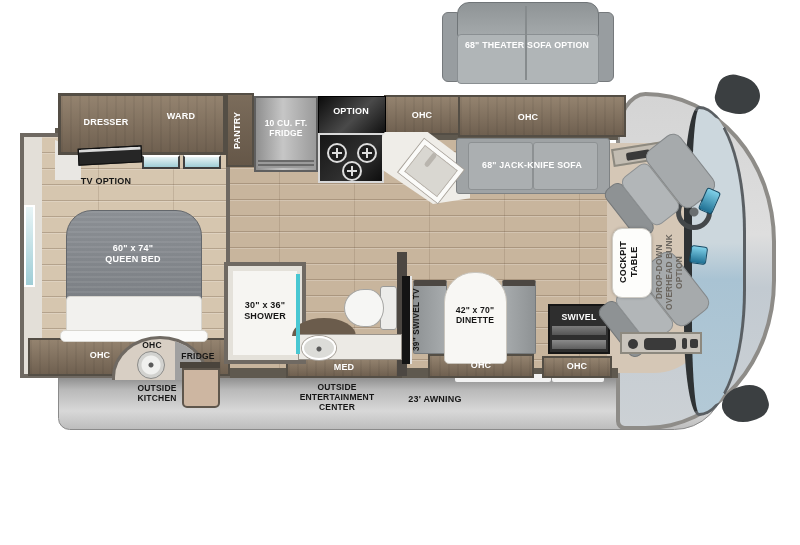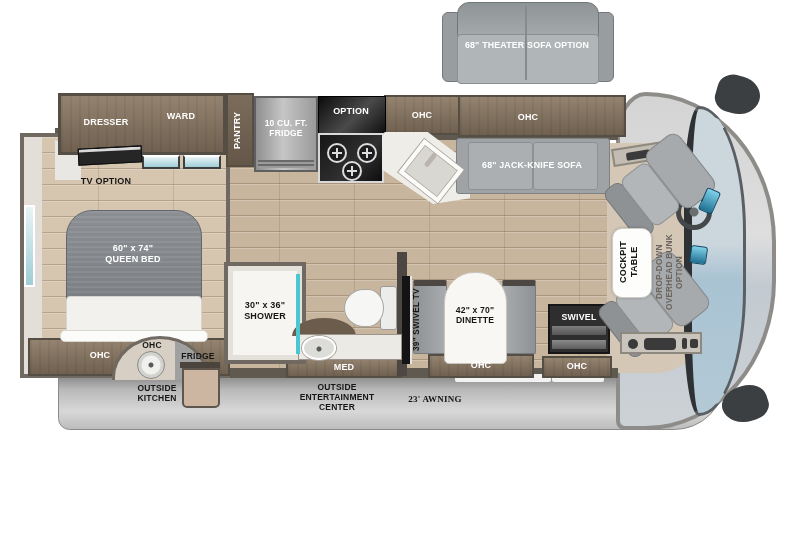--- a/index.html
+++ b/index.html
@@ -43,21 +43,21 @@
 <div class="plan">
 
   <div class="abs" style="left:58px;top:372px;width:665px;height:56px;
               background:linear-gradient(180deg,#7f7f7f,#b9b9b9 30%,#d8d8d8 68%,#bdbdbd);
               border-radius:6px 10px 70px 16px;border:1px solid #8a8a8a;z-index:1;"></div>
   <div class="lb dark" style="left:112px;top:383px;width:90px;font-size:8.5px;">OUTSIDE
 KITCHEN</div>
   <div class="lb dark" style="left:282px;top:382px;width:110px;font-size:8.5px;">OUTSIDE
 ENTERTAINMENT
 CENTER</div>
-  <div class="lb dark" style="left:400px;top:394px;width:70px;font-family:Liberation Serif, serif;">23' AWNING</div>
+  <div class="lb dark" style="left:400px;top:394px;width:70px;">23' AWNING</div>
   <div class="abs" style="left:455px;top:374px;width:96px;height:8px;background:#f2f2f2;border-radius:2px;z-index:6;"></div>
   <div class="abs" style="left:552px;top:374px;width:52px;height:8px;background:#f2f2f2;border-radius:2px;z-index:6;"></div>
 
   <div class="abs" style="left:442px;top:2px;width:170px;height:86px;z-index:40;">
     <div class="abs" style="left:0;top:10px;width:18px;height:68px;background:#989da0;border:1px solid #75797c;border-radius:6px;"></div>
     <div class="abs" style="left:152px;top:10px;width:18px;height:68px;background:#989da0;border:1px solid #75797c;border-radius:6px;"></div>
     <div class="abs" style="left:15px;top:0;width:140px;height:34px;background:linear-gradient(180deg,#8f9496,#a5aaac);
                 border:1px solid #707578;border-radius:12px 12px 4px 4px;"></div>
     <div class="abs" style="left:15px;top:32px;width:140px;height:48px;background:#b0b5b7;border:1px solid #8a8f92;border-radius:4px;"></div>
     <div class="abs" style="left:83px;top:4px;width:2px;height:74px;background:#868b8d;"></div>

